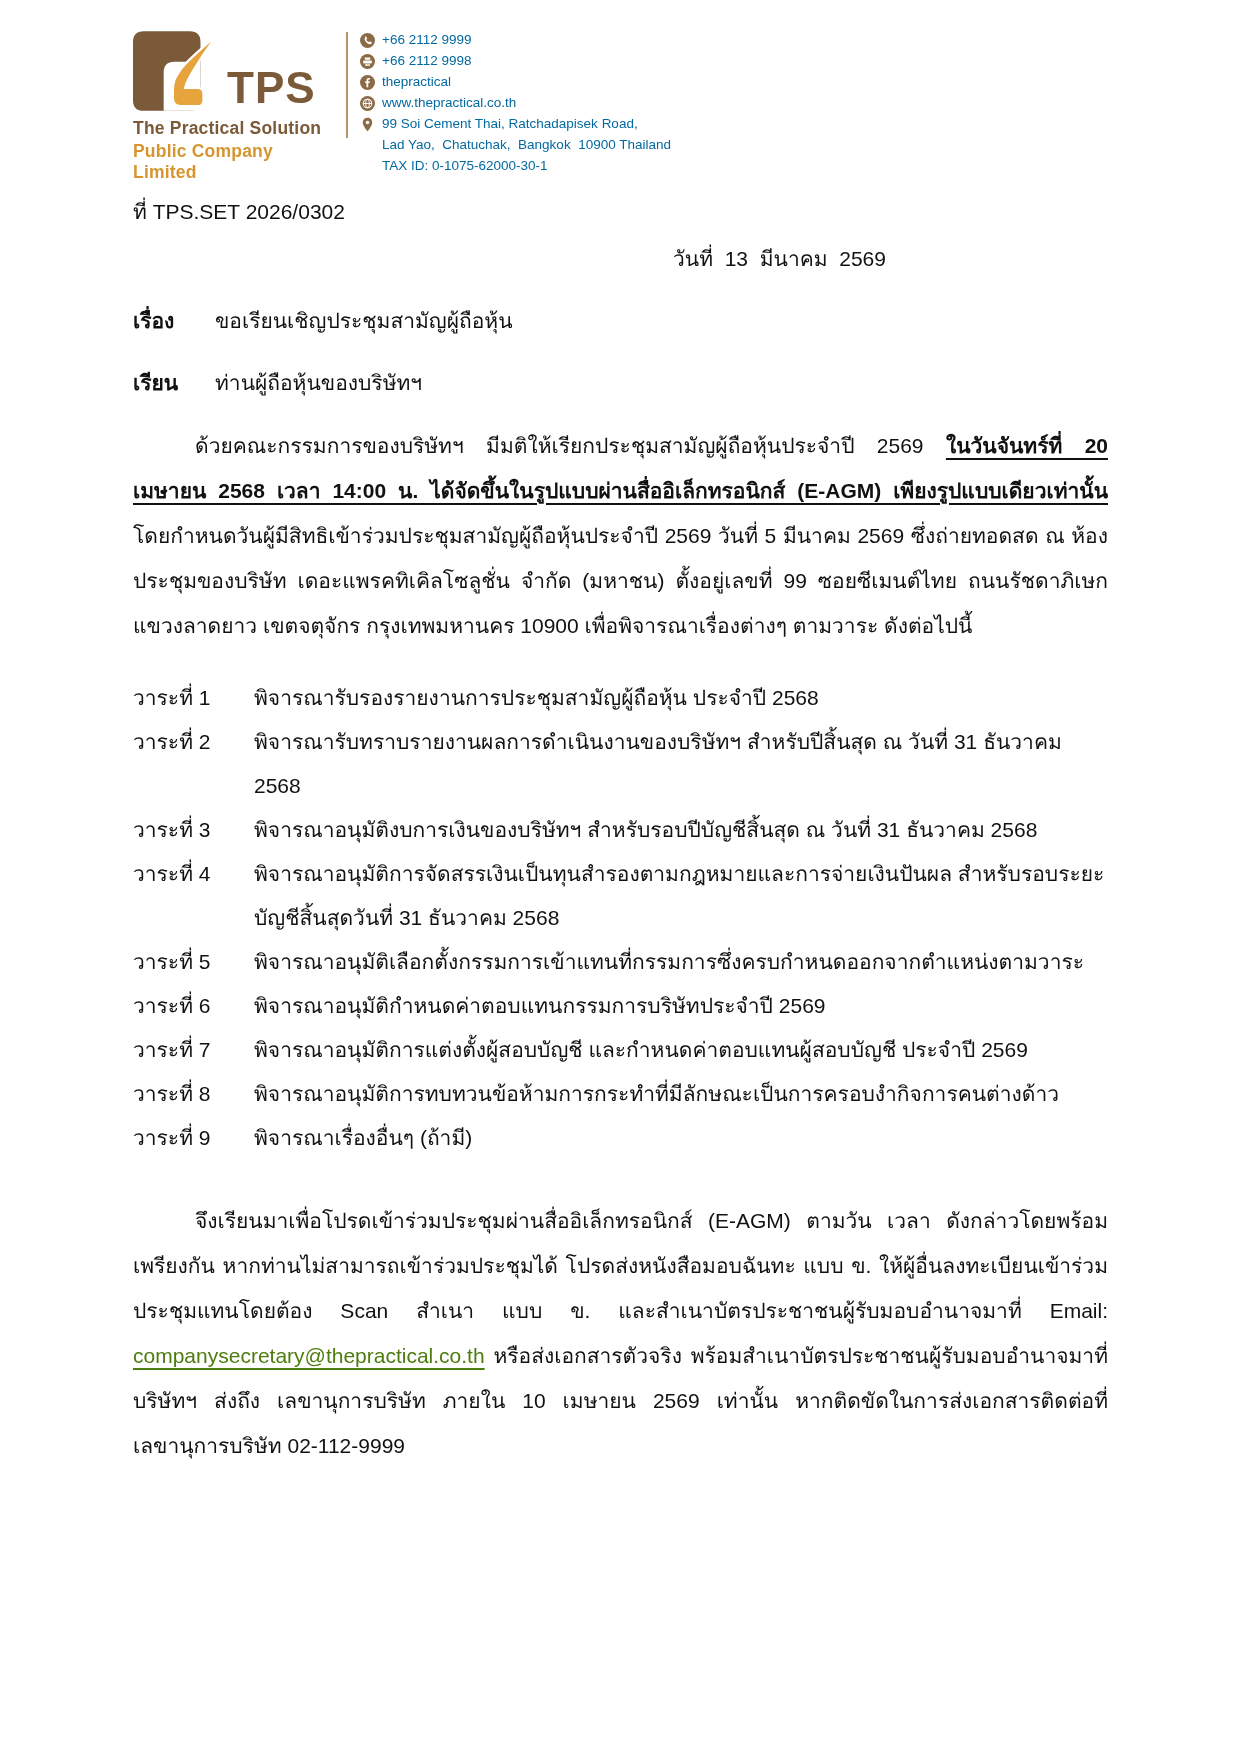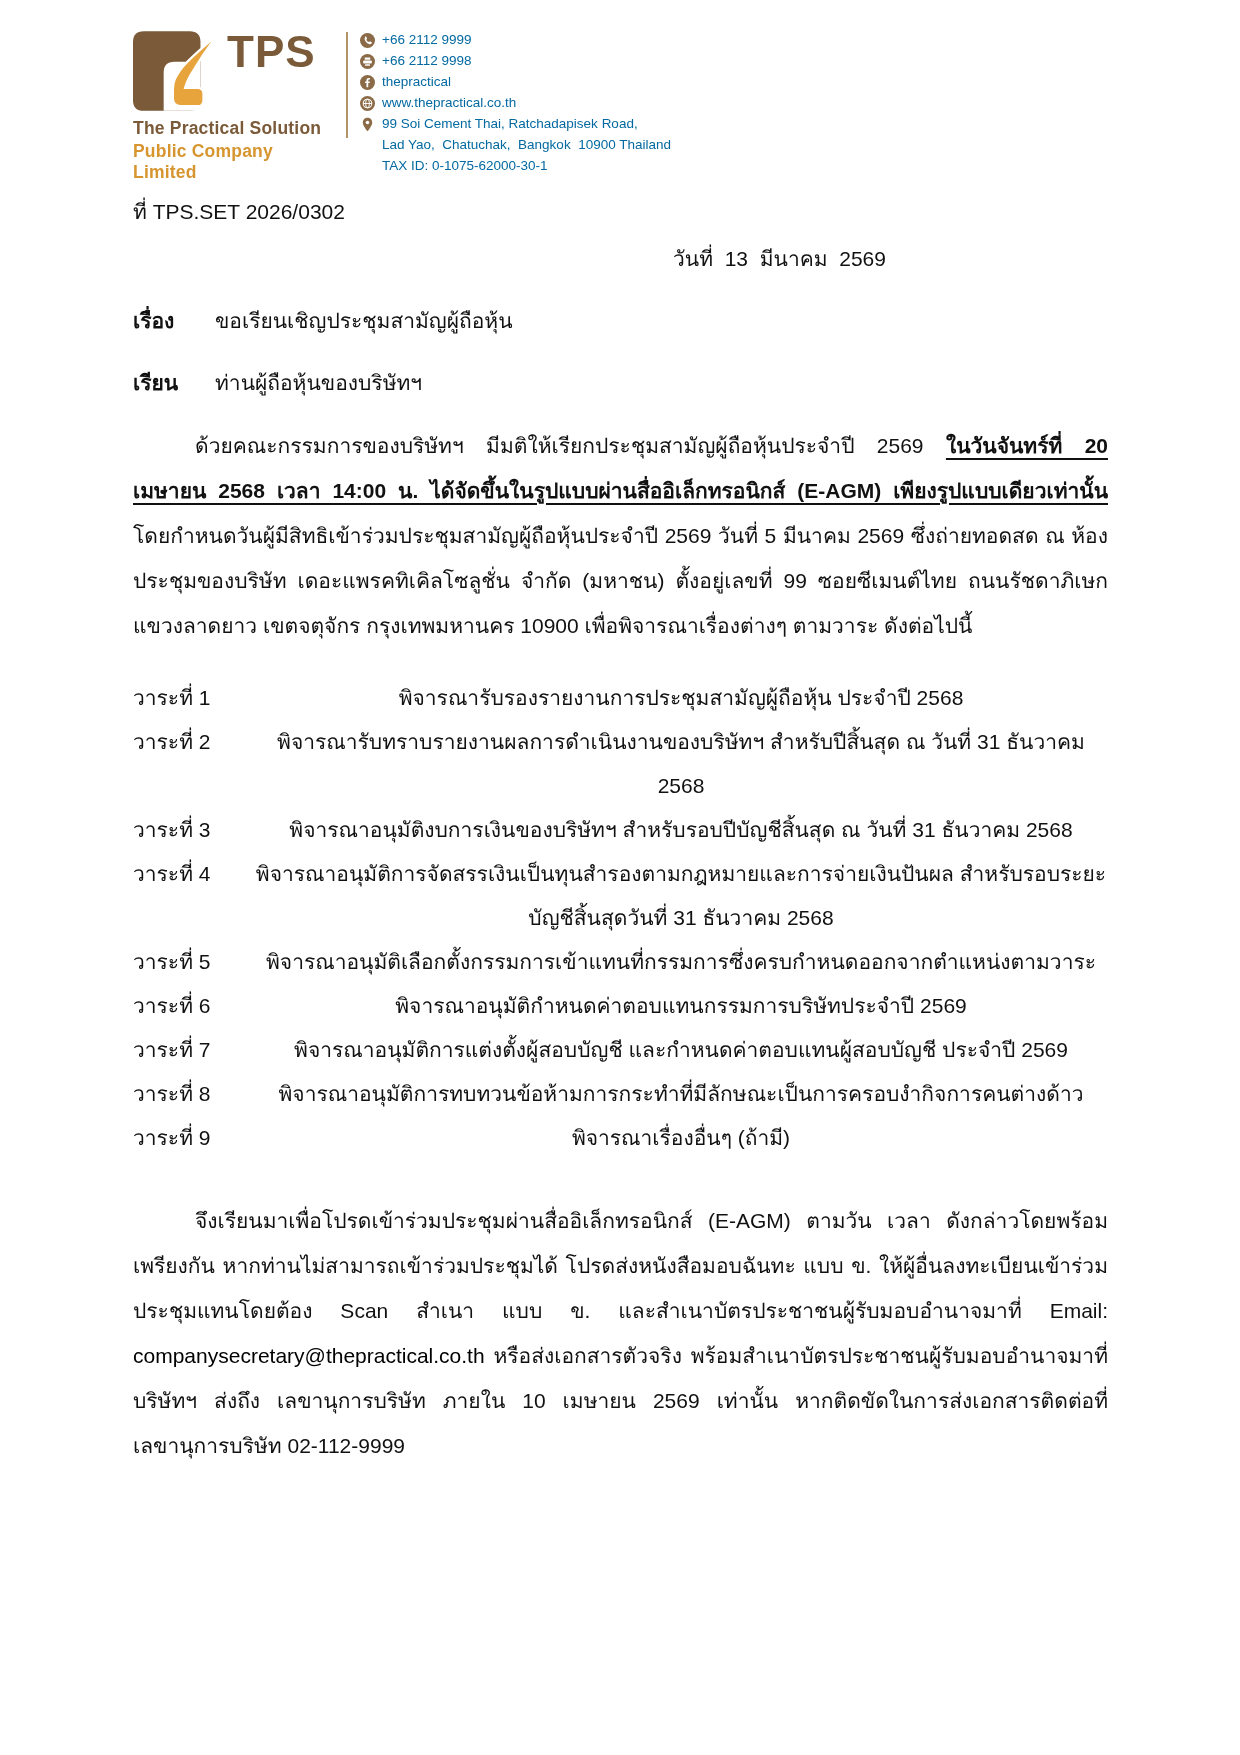--- a/index.html
+++ b/index.html
@@ -7,21 +7,21 @@
     width:1240px;height:1755px;
     font-family:"Liberation Sans","DejaVu Sans",sans-serif;
     color:#111;
     position:relative;
   }
   .page{padding:30px 132px 0 133px;}
 
   
   .header{display:flex;align-items:flex-start;}
   .brand{width:205px;flex:0 0 auto;}
-  .brand-top{display:flex;align-items:flex-start;}
+  .brand-top{display:flex;align-items:flex-end;}
   .logo-mark{width:92px;height:82px;flex:0 0 auto;}
   .brand-acronym{
     font-size:44px;font-weight:bold;color:#7a5a38;
     letter-spacing:1px;line-height:1;margin-left:2px;margin-bottom:2px;
   }
   .brand-name1{font-size:17.5px;font-weight:bold;color:#7a5a38;margin-top:6px;letter-spacing:.2px;}
   .brand-name2{font-size:17.5px;font-weight:bold;color:#d6952f;margin-top:2px;letter-spacing:.2px;}
   .header-divider{width:2px;background:#b29468;height:106px;margin:2px 12px 0 8px;flex:0 0 auto;}
   .contacts{padding-top:2px;}
   .contact-row{display:flex;align-items:flex-start;margin-bottom:5px;}
@@ -33,23 +33,23 @@
   .doc-number{margin-top:12px;font-size:21px;}
   .date-line{margin-top:14px;margin-left:540px;font-size:21px;white-space:pre;}
   .kv-row{display:flex;margin-top:29px;font-size:21px;}
   .kv-label{width:82px;flex:0 0 auto;font-weight:bold;}
   .para{font-size:21px;line-height:45px;text-align:justify;margin-top:24px;}
   .indent{text-indent:62px;}
   .bu{font-weight:bold;text-decoration:underline;text-underline-offset:5px;}
   .agenda{margin-top:28px;}
   .agenda-row{display:flex;font-size:21px;line-height:44px;gap:24px;}
   .agenda-no{width:97px;flex:0 0 auto;}
-  .agenda-text{flex:1;text-align:center;}
+  .agenda-text{flex:1;}
   .closing{margin-top:38px;}
-  .email-link{color:#000000;text-underline-offset:5px;cursor:pointer;}
+  .email-link{color:#4d7c0f;text-decoration:underline;text-underline-offset:5px;cursor:pointer;}
   .signature{margin-top:40px;margin-left:332px;width:460px;text-align:center;
              font-size:21px;line-height:47px;}
   .sig-line{white-space:pre;}
 </style>
 </head>
 <body>
 
 <div class="page">
 
   <div class="header">

